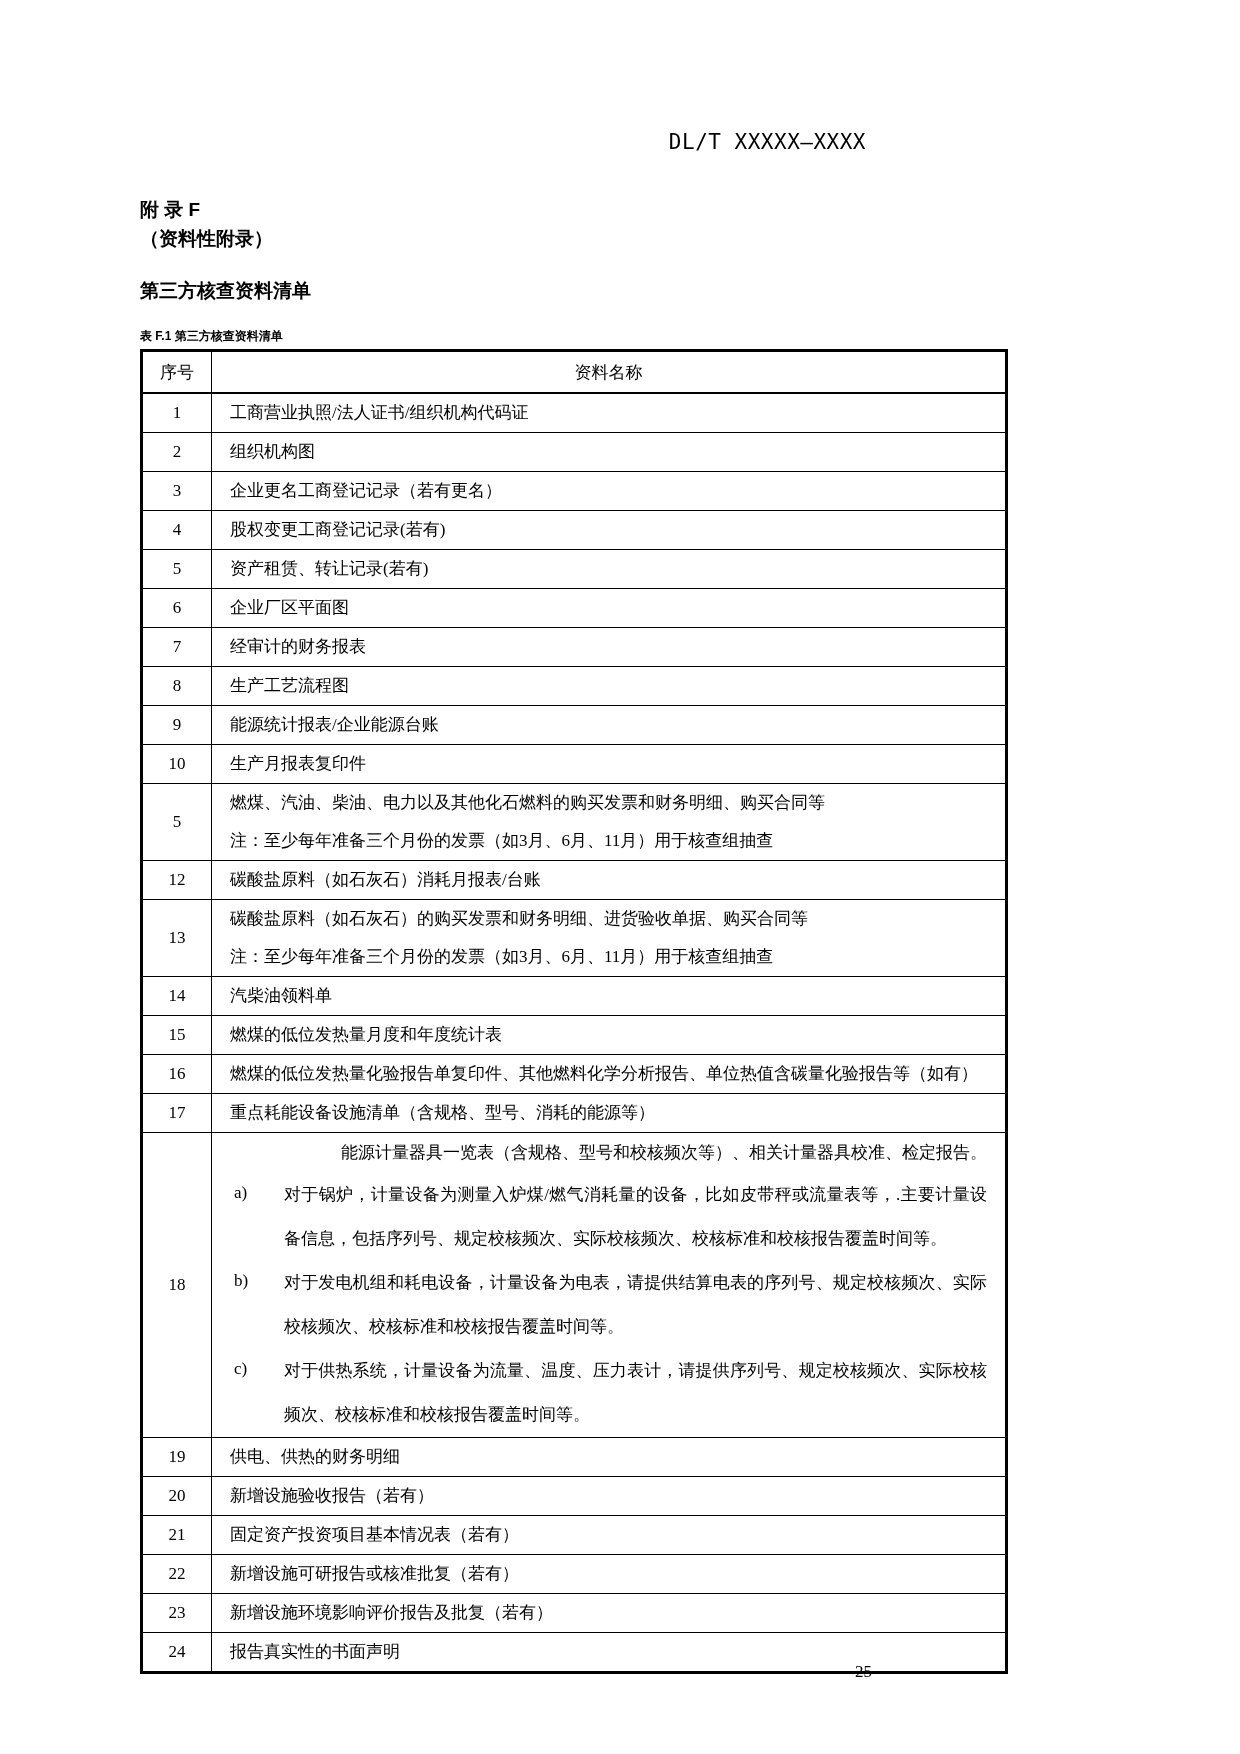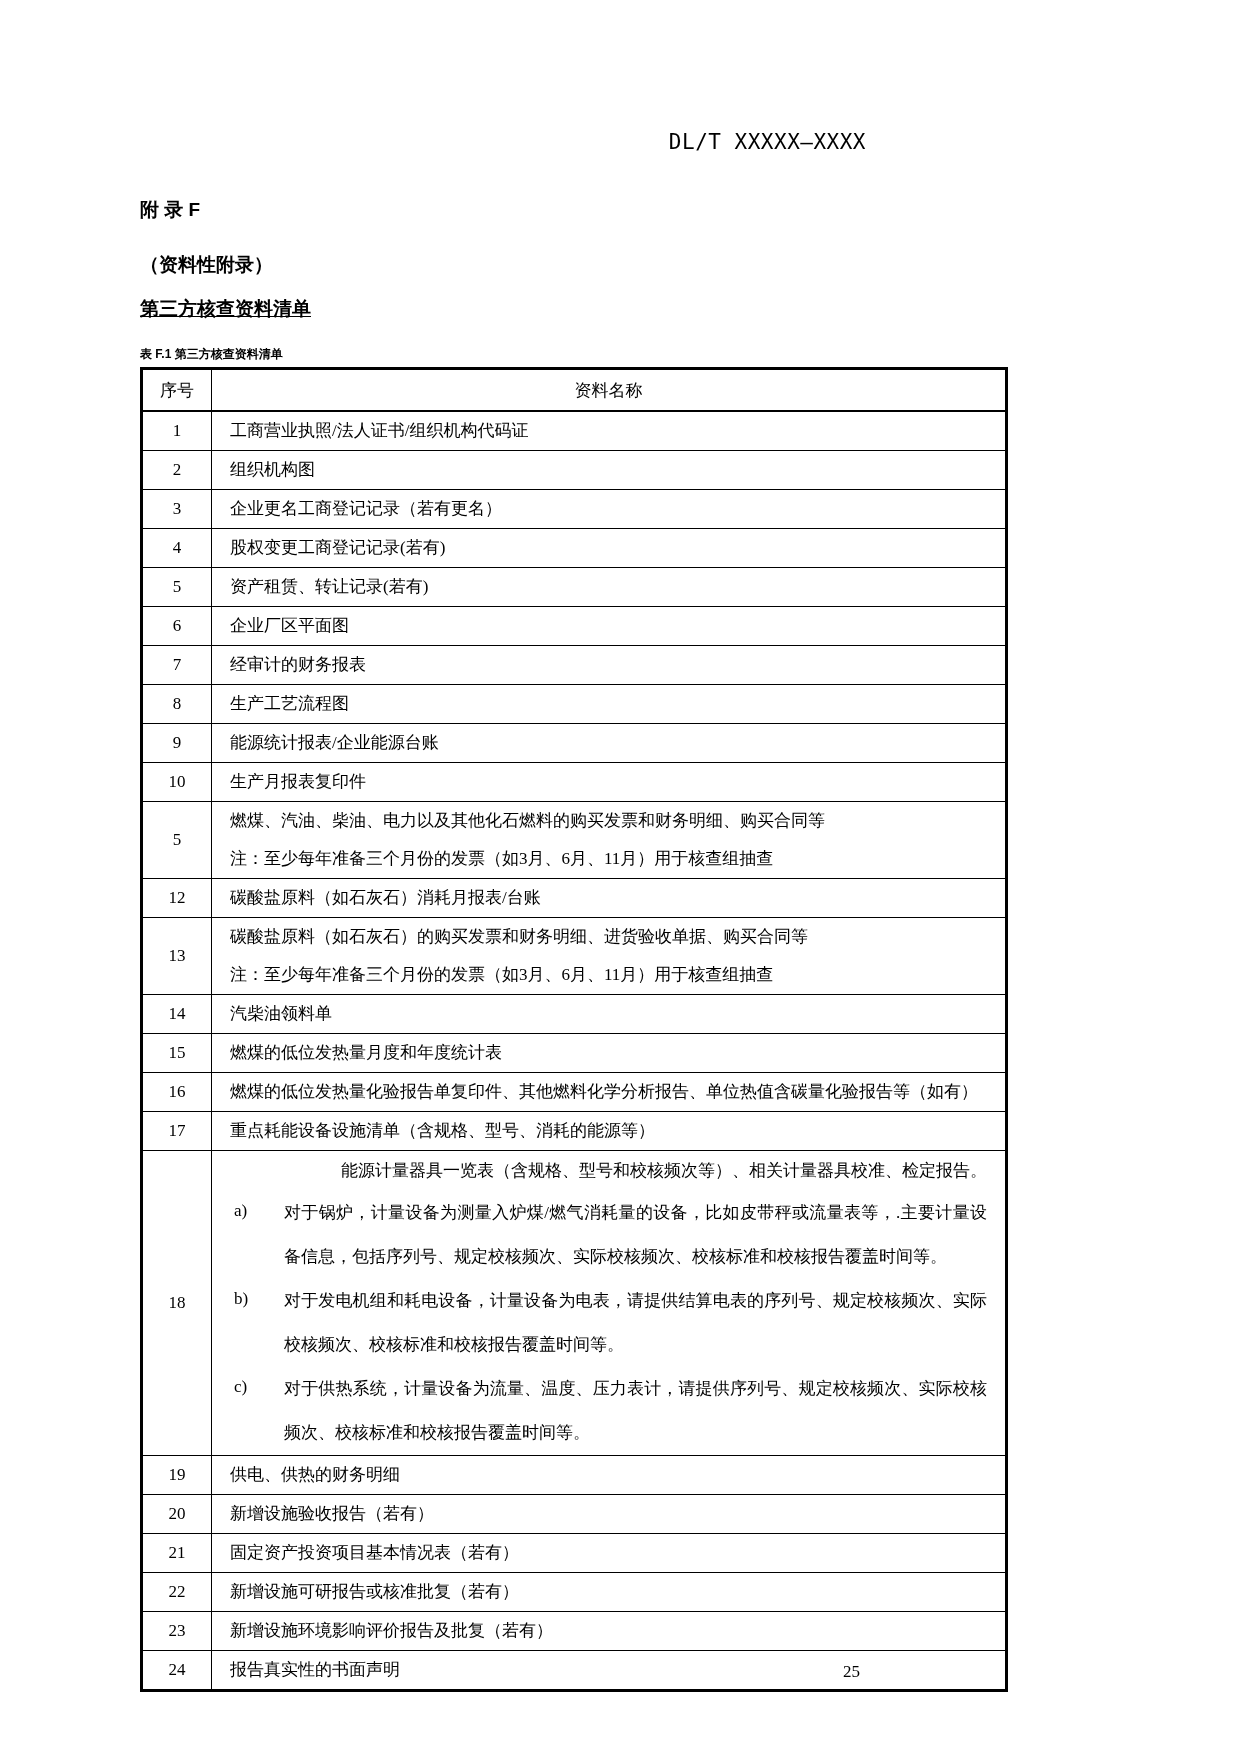--- a/index.html
+++ b/index.html
@@ -17,22 +17,22 @@
   }
   .content{
     position:absolute;left:140px;top:0;width:868px;
   }
   .title{
     font-family:"Liberation Sans", sans-serif;
     font-weight:bold;
     font-size:19px;line-height:24px;
   }
   .t1{margin-top:198px;}
-  .t2{margin-top:32px;font-family:Liberation Mono, monospace;}
-  .t3{margin-top:19px;text-decoration:underline;}
+  .t2{margin-top:5px;}
+  .t3{margin-top:28px;}
   .t4{margin-top:21px;font-size:12px;}
   table.material-table{
     margin-top:1px;
     width:868px;
     border-collapse:collapse;
     table-layout:fixed;
   }
   table.material-table{border:3px solid #000;}
   .material-table th,.material-table td{
     border:1px solid #000;
@@ -48,21 +48,21 @@
   }
   .material-table col.c-num{width:70px;}
   .material-table td.num{text-align:center;}
   .material-table td.name{padding:0 18px;}
   .cell-line{line-height:38px;white-space:nowrap;}
   .wrap-cell .cell-line{line-height:40px;white-space:normal;text-align:right;}
   .list-item{display:flex;align-items:flex-start;}
   .list-item .marker{flex:none;width:50px;padding-left:4px;line-height:40px;}
   .list-item .item-text{flex:1;line-height:44px;text-align:justify;}
   .page-number{
-    position:absolute;right:240px;bottom:72px;
+    position:absolute;right:228px;bottom:72px;
     font-size:17px;
   }
 </style>
 </head>
 <body>
 
 <div class="page">
 
   <div class="doc-header">DL/T XXXXX—XXXX</div>
 

